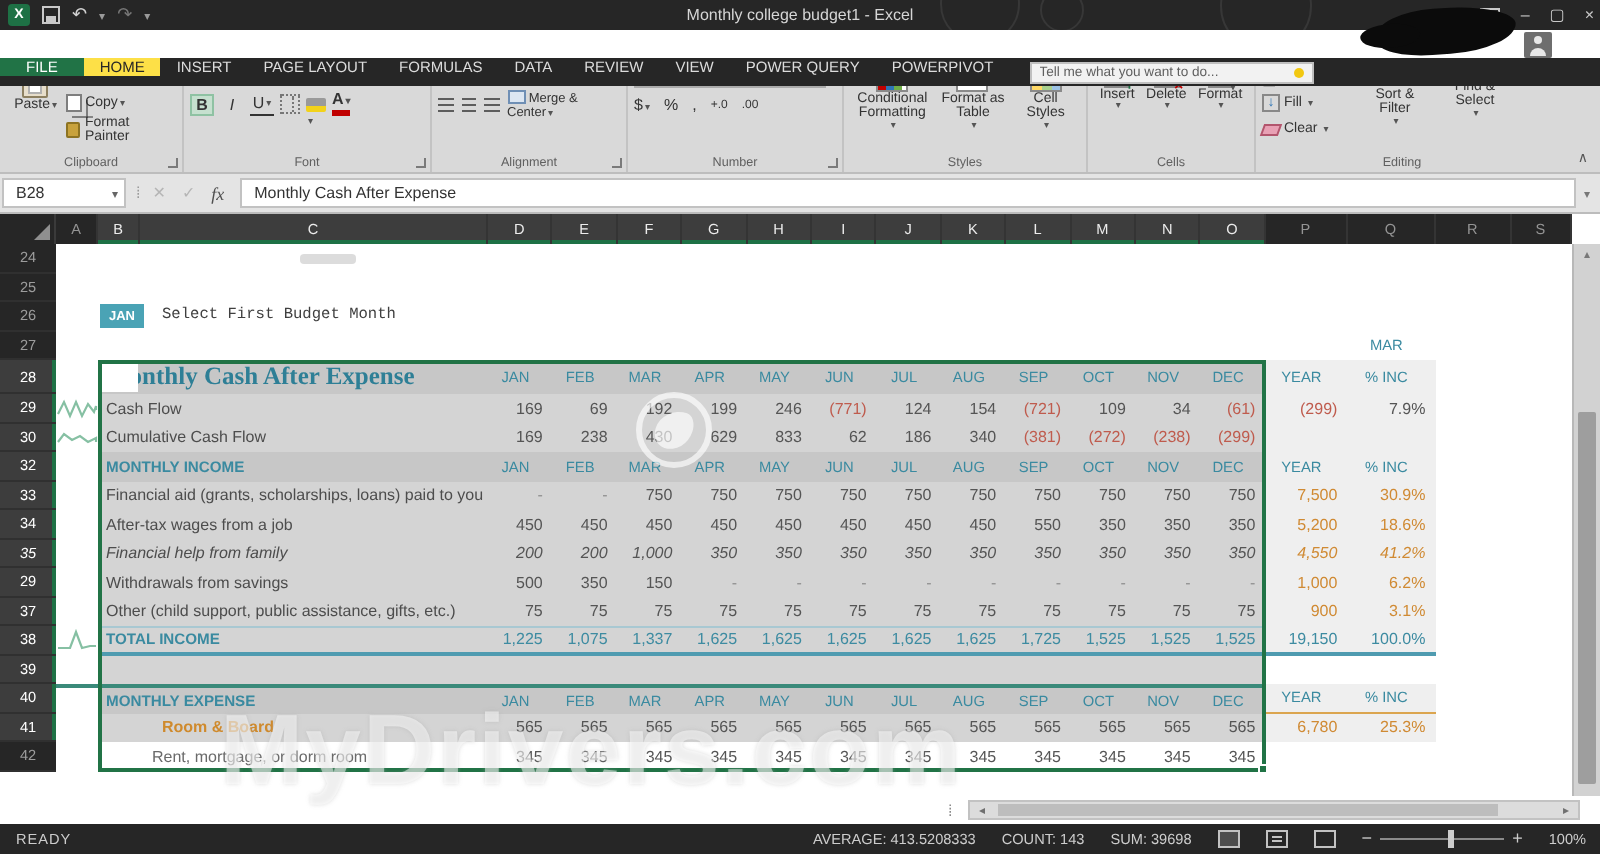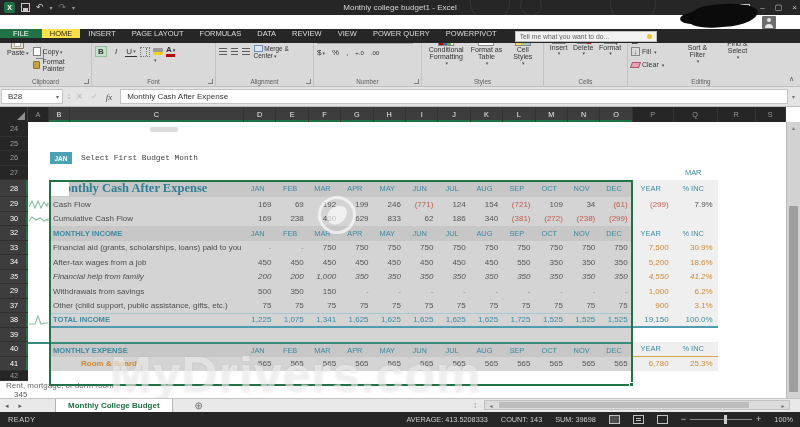--- a/index.html
+++ b/index.html
@@ -1022,21 +1022,21 @@
           <div class="c cC selbg totl toff">
             <div class="ctext">TOTAL INCOME</div>
           </div>
           <div class="c cm num selbg tealv">
             <span>1,225</span>
           </div>
           <div class="c cm num selbg tealv">
             <span>1,075</span>
           </div>
           <div class="c cm num selbg tealv">
-            <span>1,341</span>
+            <span>1,337</span>
           </div>
           <div class="c cm num selbg tealv">
             <span>1,625</span>
           </div>
           <div class="c cm num selbg tealv">
             <span>1,625</span>
           </div>
           <div class="c cm num selbg tealv">
             <span>1,625</span>
           </div>
@@ -1186,21 +1186,21 @@
           </div>
           <div class="c cY num pqbg orange">
             <span>6,780</span>
           </div>
           <div class="c cQ num pqbg orange">
             <span>25.3%</span>
           </div>
           <div class="c cR"></div>
           <div class="c cS"></div>
         </div>
-        <div class="grow" style="height: 14.5px; flex-direction: column;">
+        <div class="grow" style="height: 14.5px;">
           <div class="c rnum">42</div>
           <div class="c cA"></div>
           <div class="c cB"></div>
           <div class="c cC toff indent">
             <div class="ctext">Rent, mortgage, or dorm room</div>
           </div>
           <div class="c cm num">
             <span>345</span>
           </div>
           <div class="c cm num">
@@ -1250,26 +1250,20 @@
   <div class="vscroll">
     <div class="vup">▴</div>
     <div class="vthumb"></div>
   </div>
 
   <div class="wm-center">
     <span class="wm-logo"></span>
   </div>
   <div class="wm-bottom">MyDrivers.com</div>
 
-  <div class="sheetbar">
-    <span class="snav">◂</span>
-    <span class="snav">▸</span>
-    <div class="sheettab">Monthly College Budget</div>
-    <span class="addsheet">⊕</span>
-  </div>
   <span class="hdots">⁞</span>
   <div class="hscroll">
     <span class="harr">◂</span>
     <div class="hthumb"></div>
     <span class="harr" style="margin-left:auto;">▸</span>
   </div>
 
   <div class="statusbar">
     <span class="stleft">READY</span>
     <div class="stright">

